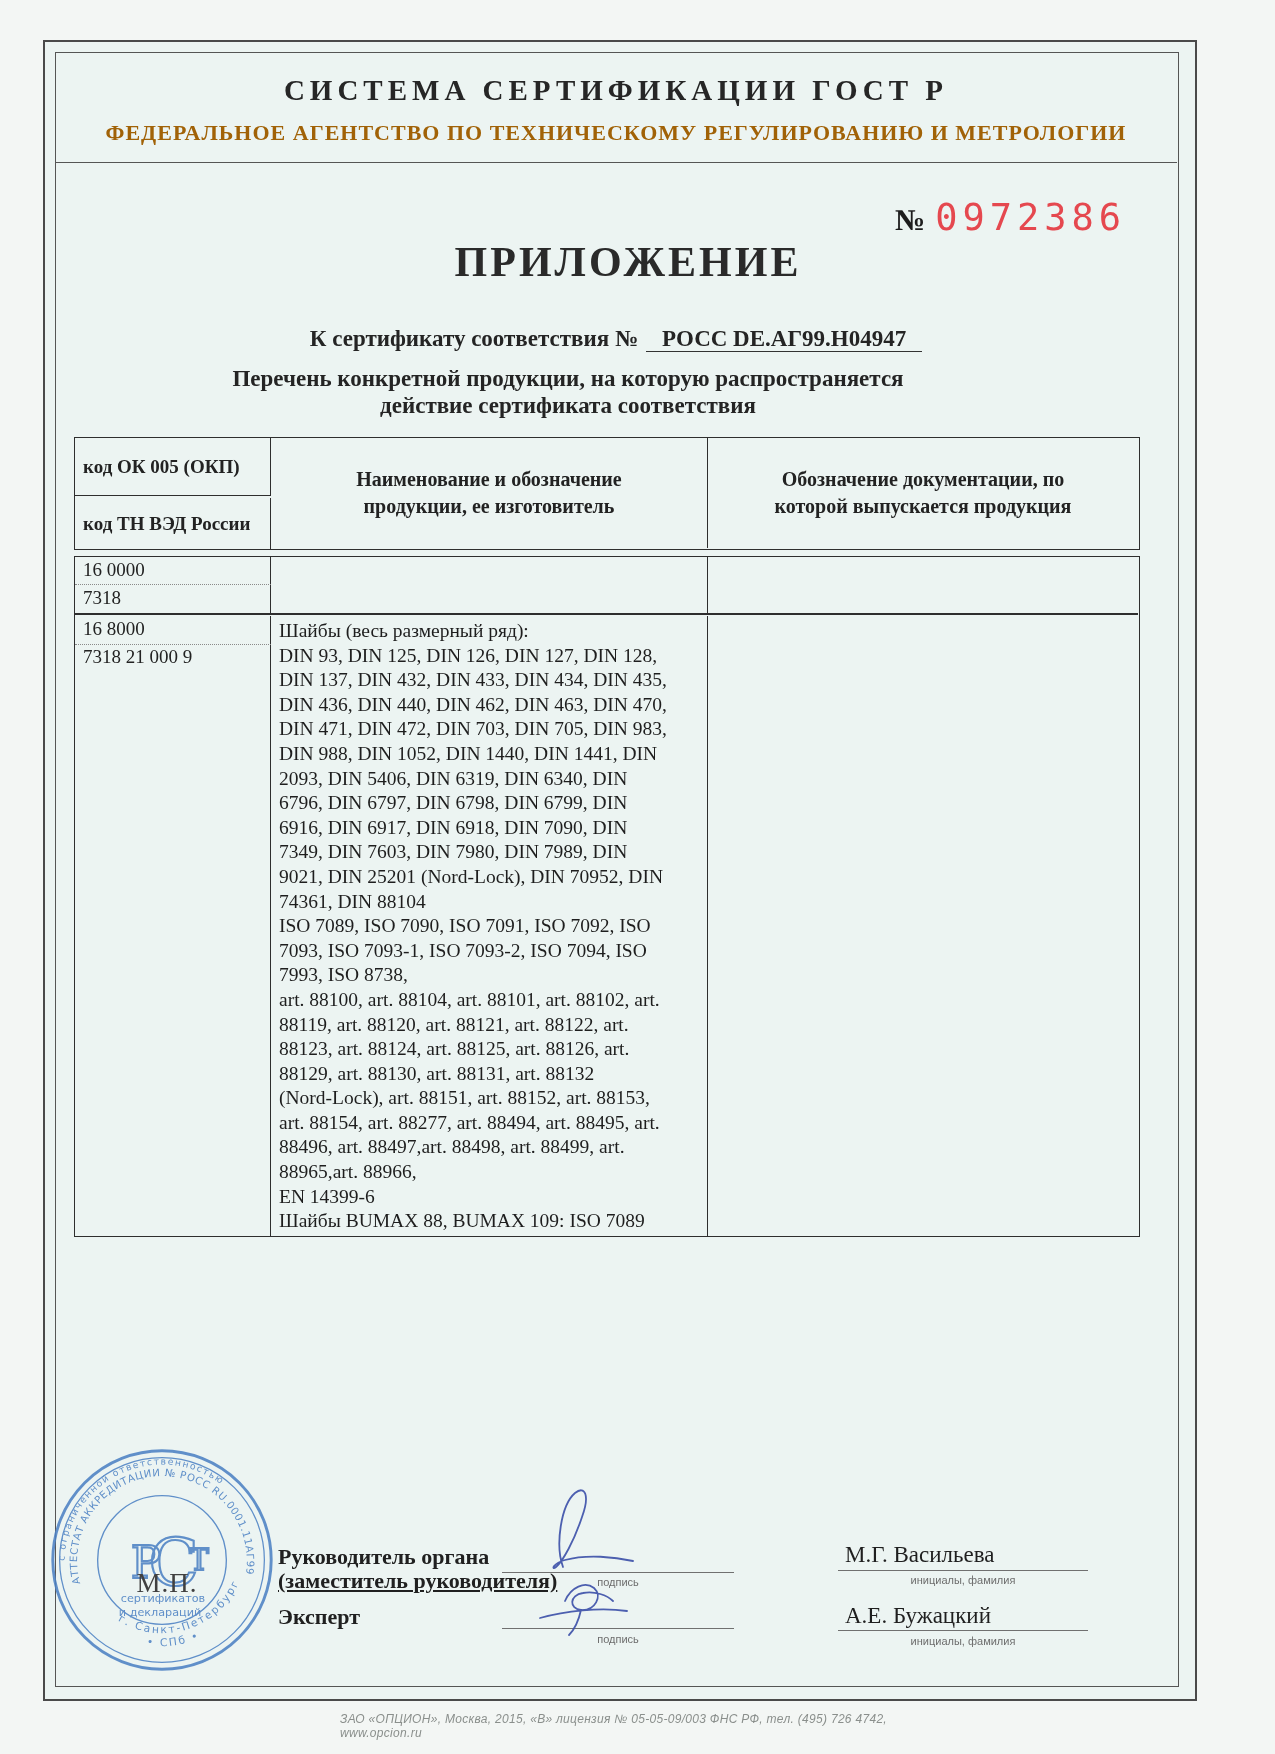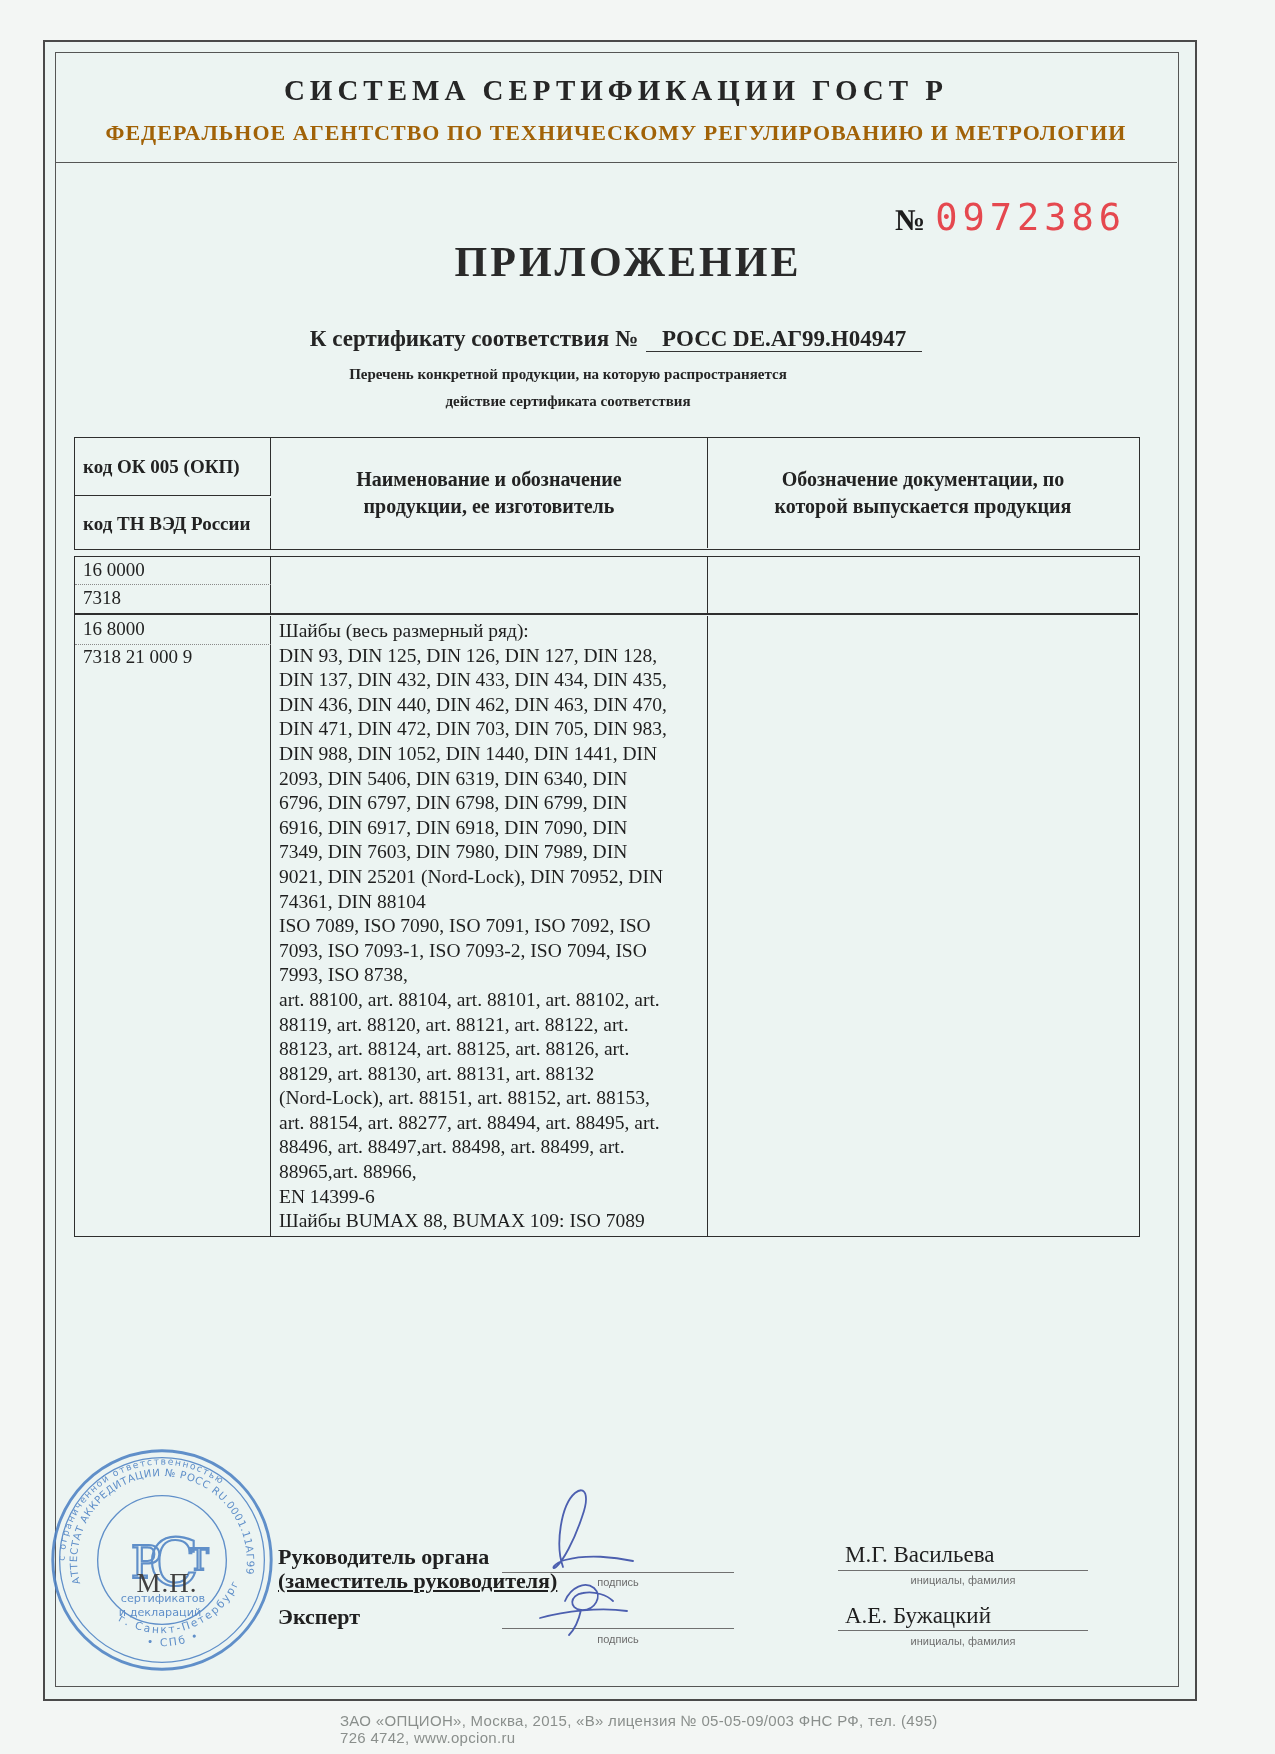--- a/index.html
+++ b/index.html
@@ -45,21 +45,21 @@
     font-size:42px;font-weight:bold;letter-spacing:3px;color:#2a2a2a;margin-left:12px;
   }
   .to-cert{
     left:55px;top:306px;width:1122px;text-align:center;font-size:23px;font-weight:bold;color:#242424;margin-top:20px;
   }
   .to-cert .ref{
     border-bottom:1.5px solid #333;padding:0 16px;margin-left:8px;font-weight:bold;
   }
   .subtitle{
     left:55px;width:1026px;text-align:center;
-    font-size:15px;font-weight:bold;color:#242424;
+    font-size:23px;font-weight:bold;color:#242424;
   }
   
   .thead-box{
     left:74px;top:437px;width:1066px;height:113px;
     border:1.5px solid #2e2e2e;box-sizing:border-box;background:transparent;
   }
   .tbody-box{
     left:74px;top:556px;width:1066px;height:681px;
     border:1.5px solid #2e2e2e;box-sizing:border-box;
   }
@@ -85,21 +85,21 @@
   
   .role1{left:278px;top:1544px;font-size:22px;font-weight:bold;color:#202020;}
   .role1b{left:278px;top:1568px;font-size:22px;font-weight:bold;color:#202020;text-decoration:underline;}
   .role2{left:278px;top:1604px;font-size:22px;font-weight:bold;color:#202020;}
   .sigline{height:0;border-top:1.2px solid #707070;}
   .cap{font-family:"Liberation Sans", sans-serif;font-size:11px;color:#6d6d6d;text-align:center;}
   .name{font-size:23px;color:#1f1f1f;}
   .mp{left:132px;top:1568px;width:70px;text-align:center;font-size:27px;color:#404040;letter-spacing:1px;}
   .footer{
     left:340px;top:1712px;width:620px;
-    font-family:"Liberation Sans", sans-serif;font-size:15px;color:#8a8f8c;letter-spacing:.3px;
+    font-family:"Liberation Sans", sans-serif;font-size:12px;color:#8a8f8c;letter-spacing:.3px;font-style:italic;
   }
   .stamp-svg{left:45px;top:1443px;width:234px;height:234px;opacity:.88;}
   .sig-svg{left:515px;top:1483px;width:150px;height:160px;}
 </style>
 </head>
 <body>
 
 <div class="abs frame-outer"></div>
 <div class="abs frame-inner"></div>
 

